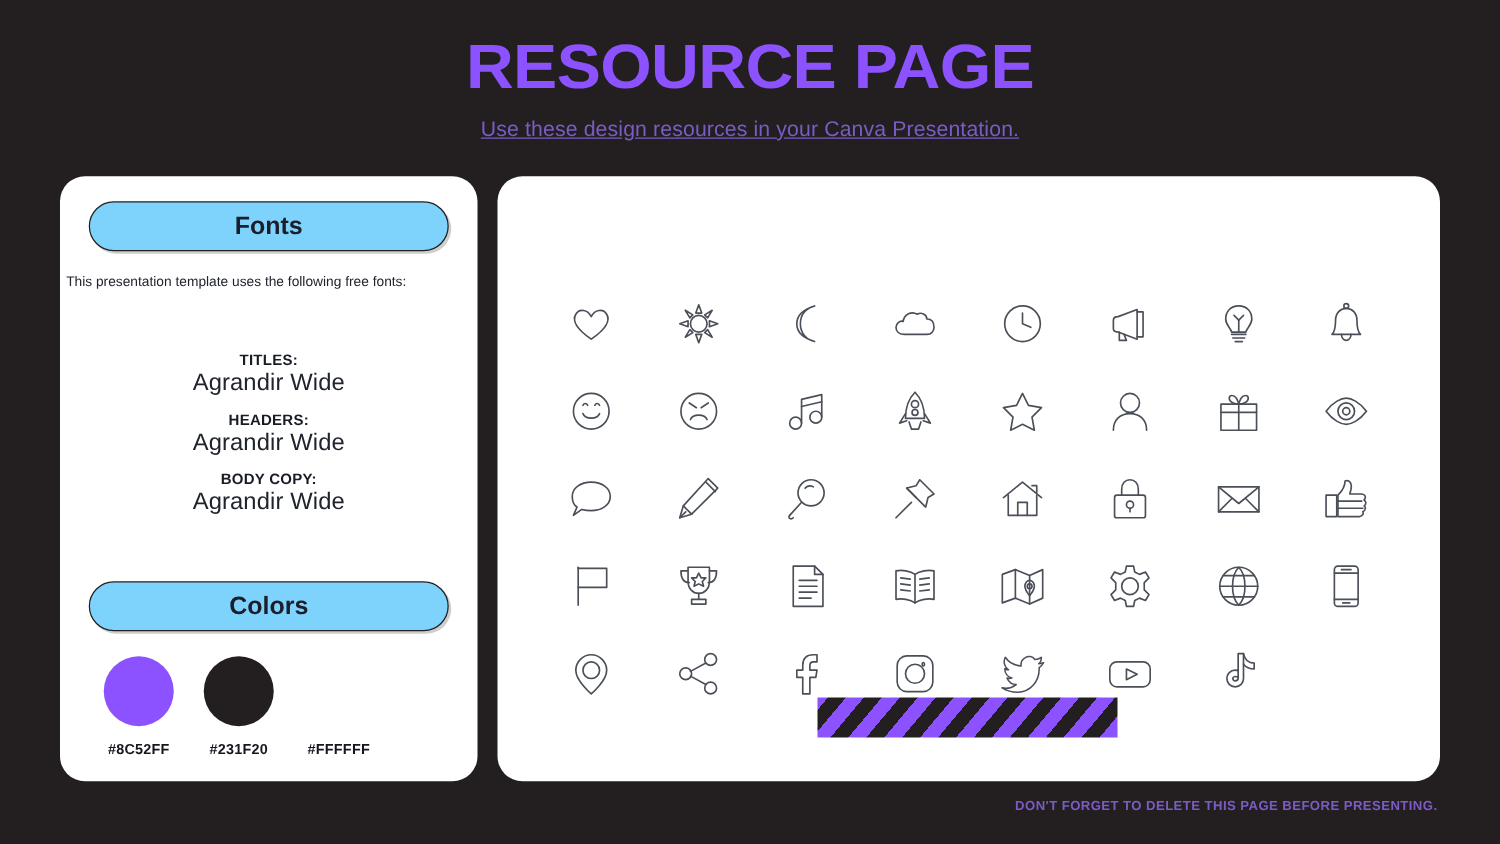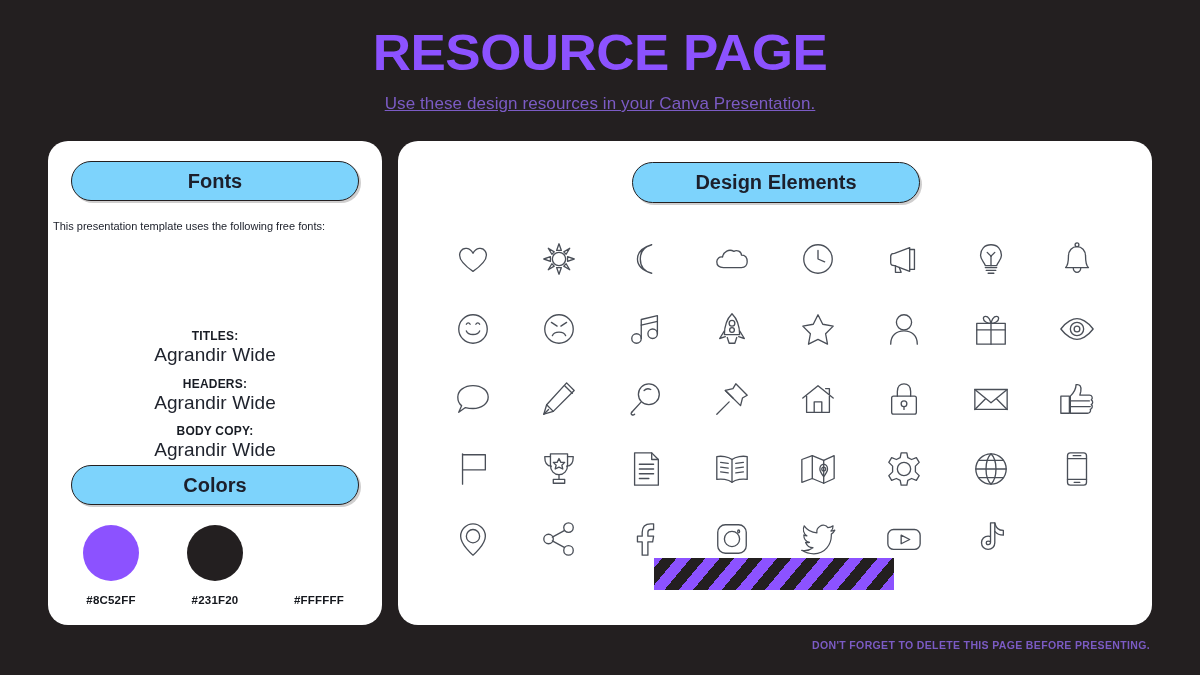--- a/index.html
+++ b/index.html
@@ -123,21 +123,20 @@
   }
   .fg1 { top: 140px; }
   .fg2 { top: 188px; }
   .fg3 { top: 235px; }
 
   .font-label {
     font-size: 12px;
     font-weight: bold;
     letter-spacing: 0.2px;
     color: #181c24;
-    margin-top: 48px;
   }
 
   .font-sample {
     font-size: 19px;
     color: #20242e;
     margin-top: 1px;
     letter-spacing: 0.1px;
   }
 
   .fonts-outro {
@@ -149,21 +148,21 @@
     color: #20242e;
   }
 
   
   .swatches {
     position: absolute;
     left: 23px;
     top: 384px;
     width: 288px;
     display: flex;
-    justify-content: space-between;
+    justify-content: flex-start;
   }
 
   .swatch-col {
     width: 80px;
     display: flex;
     flex-direction: column;
     align-items: center;
   }
 
   .swatch-dot {
@@ -285,23 +284,20 @@
     <div class="swatch-col">
       <div class="swatch-dot" style="background: rgb(255, 255, 255);"></div>
       <div class="swatch-hex">#FFFFFF</div>
     </div>
   </div>
 
 </div>
 
 <div class="card card-right">
 
-  <div class="pill pill-design">
-    <span>Design Elements</span>
-  </div>
 
   <div class="icon-grid">
 
     <div class="icon-cell">
       <svg viewBox="0 0 40 40">
           <path d="M20 33 C7 24 4 17 7 12 C10 7 17 8 20 14 C23 8 30 7 33 12 C36 17 33 24 20 33 Z"></path>
         </svg>
     </div>
     <div class="icon-cell">
       <svg viewBox="0 0 40 40">

